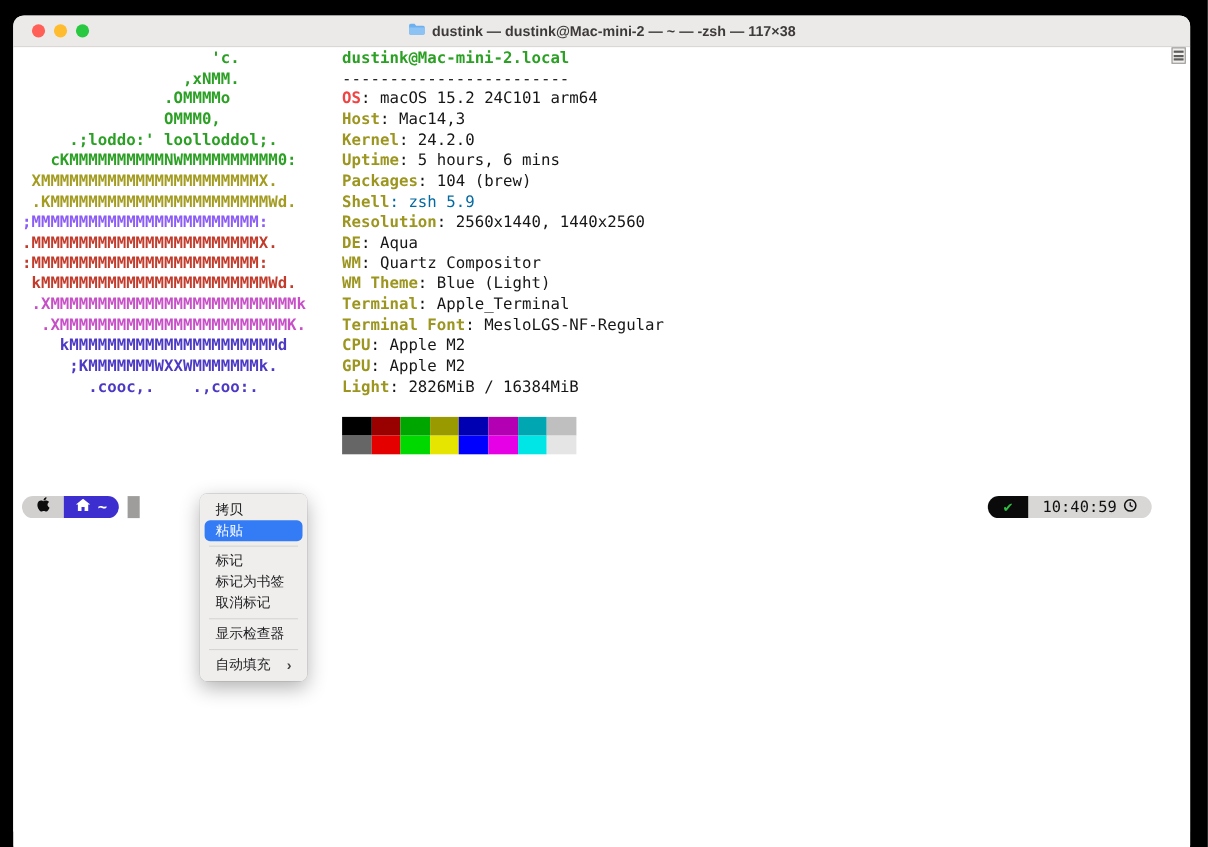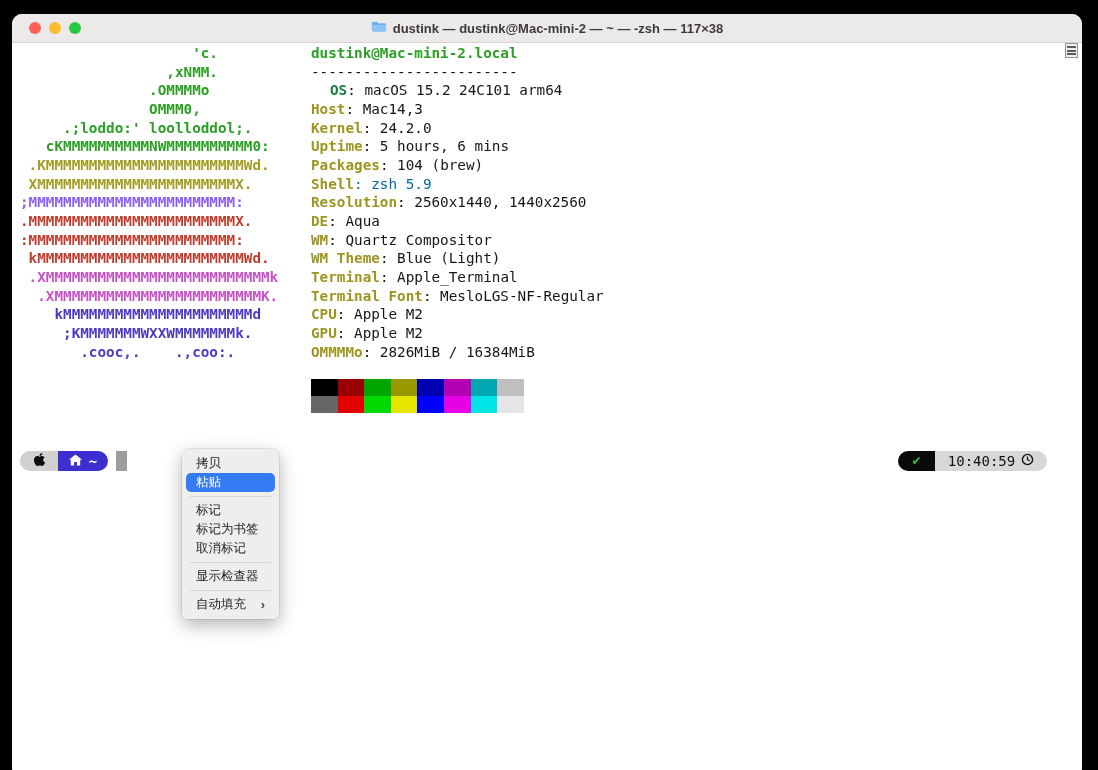--- a/index.html
+++ b/index.html
@@ -100,50 +100,50 @@
   </div>
 
   <div class="content">
 
     <pre class="term" id="ascii-art"><span style="color: rgb(43, 160, 36);">                    'c.
 </span><span style="color: rgb(43, 160, 36);">                 ,xNMM.
 </span><span style="color: rgb(43, 160, 36);">               .OMMMMo
 </span><span style="color: rgb(43, 160, 36);">               OMMM0,
 </span><span style="color: rgb(43, 160, 36);">     .;loddo:' loolloddol;.
 </span><span style="color: rgb(43, 160, 36);">   cKMMMMMMMMMMNWMMMMMMMMMM0:
+</span><span style="color: rgb(163, 156, 32);"> XMMMMMMMMMMMMMMMMMMMMMMMX.
 </span><span style="color: rgb(163, 156, 32);"> .KMMMMMMMMMMMMMMMMMMMMMMMWd.
-</span><span style="color: rgb(163, 156, 32);"> XMMMMMMMMMMMMMMMMMMMMMMMX.
 </span><span style="color: #8b5cf6; margin-top: 24px;">;MMMMMMMMMMMMMMMMMMMMMMMM:
 </span><span style="color: rgb(194, 59, 43);">.MMMMMMMMMMMMMMMMMMMMMMMMX.
 </span><span style="color: rgb(194, 59, 43);">:MMMMMMMMMMMMMMMMMMMMMMMM:
 </span><span style="color: rgb(194, 59, 43);"> kMMMMMMMMMMMMMMMMMMMMMMMMWd.
 </span><span style="color: rgb(199, 80, 199);"> .XMMMMMMMMMMMMMMMMMMMMMMMMMMk
 </span><span style="color: rgb(199, 80, 199); margin-top: 30px;">  .XMMMMMMMMMMMMMMMMMMMMMMMMK.
 </span><span style="color: rgb(76, 58, 196);">    kMMMMMMMMMMMMMMMMMMMMMMd
 </span><span style="color: rgb(76, 58, 196);">     ;KMMMMMMMWXXWMMMMMMMk.
 </span><span style="color: rgb(76, 58, 196);">       .cooc,.    .,coo:.
 </span></pre>
 
     <pre class="term" id="info"><span class="ttl" style="color: rgb(43, 160, 36);">dustink@Mac-mini-2.local
 </span><span style="color: rgb(22, 22, 22);">------------------------
-</span><span class="lbl" style="color: #15803d; margin-left: 19px;">OS</span><span class="val" style="color: rgb(22, 22, 22);">: macOS 15.2 24C101 arm64
+</span><span class="lbl" style="color: #ef4444;">OS</span><span class="val" style="color: rgb(22, 22, 22);">: macOS 15.2 24C101 arm64
 </span><span class="lbl" style="color: rgb(156, 150, 32);">Host</span><span class="val" style="color: rgb(22, 22, 22);">: Mac14,3
 </span><span class="lbl" style="color: rgb(156, 150, 32);">Kernel</span><span class="val" style="color: rgb(22, 22, 22);">: 24.2.0
 </span><span class="lbl" style="color: rgb(156, 150, 32);">Uptime</span><span class="val" style="color: rgb(22, 22, 22);">: 5 hours, 6 mins
 </span><span class="lbl" style="color: rgb(156, 150, 32); margin-top: 32px;">Packages</span><span class="val" style="color: rgb(22, 22, 22);">: 104 (brew)
 </span><span class="lbl" style="color: rgb(156, 150, 32);">Shell</span><span class="val" style="color: #0369a1;">: zsh 5.9
 </span><span class="lbl" style="color: rgb(156, 150, 32);">Resolution</span><span class="val" style="color: rgb(22, 22, 22);">: 2560x1440, 1440x2560
 </span><span class="lbl" style="color: rgb(156, 150, 32);">DE</span><span class="val" style="color: rgb(22, 22, 22);">: Aqua
 </span><span class="lbl" style="color: rgb(156, 150, 32);">WM</span><span class="val" style="color: rgb(22, 22, 22);">: Quartz Compositor
 </span><span class="lbl" style="color: rgb(156, 150, 32);">WM Theme</span><span class="val" style="color: rgb(22, 22, 22);">: Blue (Light)
 </span><span class="lbl" style="color: rgb(156, 150, 32);">Terminal</span><span class="val" style="color: rgb(22, 22, 22);">: Apple_Terminal
 </span><span class="lbl" style="color: rgb(156, 150, 32);">Terminal Font</span><span class="val" style="color: rgb(22, 22, 22);">: MesloLGS-NF-Regular
 </span><span class="lbl" style="color: rgb(156, 150, 32);">CPU</span><span class="val" style="color: rgb(22, 22, 22);">: Apple M2
 </span><span class="lbl" style="color: rgb(156, 150, 32); margin-top: 44px;">GPU</span><span class="val" style="color: rgb(22, 22, 22);">: Apple M2
-</span><span class="lbl" style="color: rgb(156, 150, 32);">OMMMMo</span><span class="val" style="color: rgb(22, 22, 22);">: 2826MiB / 16384MiB
+</span><span class="lbl" style="color: rgb(156, 150, 32);">Light</span><span class="val" style="color: rgb(22, 22, 22);">: 2826MiB / 16384MiB
 </span></pre>
 
     <div id="palette">
         <div class="prow">
           <div class="pblock" style="background: rgb(0, 0, 0);"></div>
           <div class="pblock" style="background: rgb(153, 0, 0);"></div>
           <div class="pblock" style="background: rgb(0, 166, 0);"></div>
           <div class="pblock" style="background: rgb(153, 153, 0);"></div>
           <div class="pblock" style="background: rgb(0, 0, 178);"></div>
           <div class="pblock" style="background: rgb(178, 0, 178);"></div>

